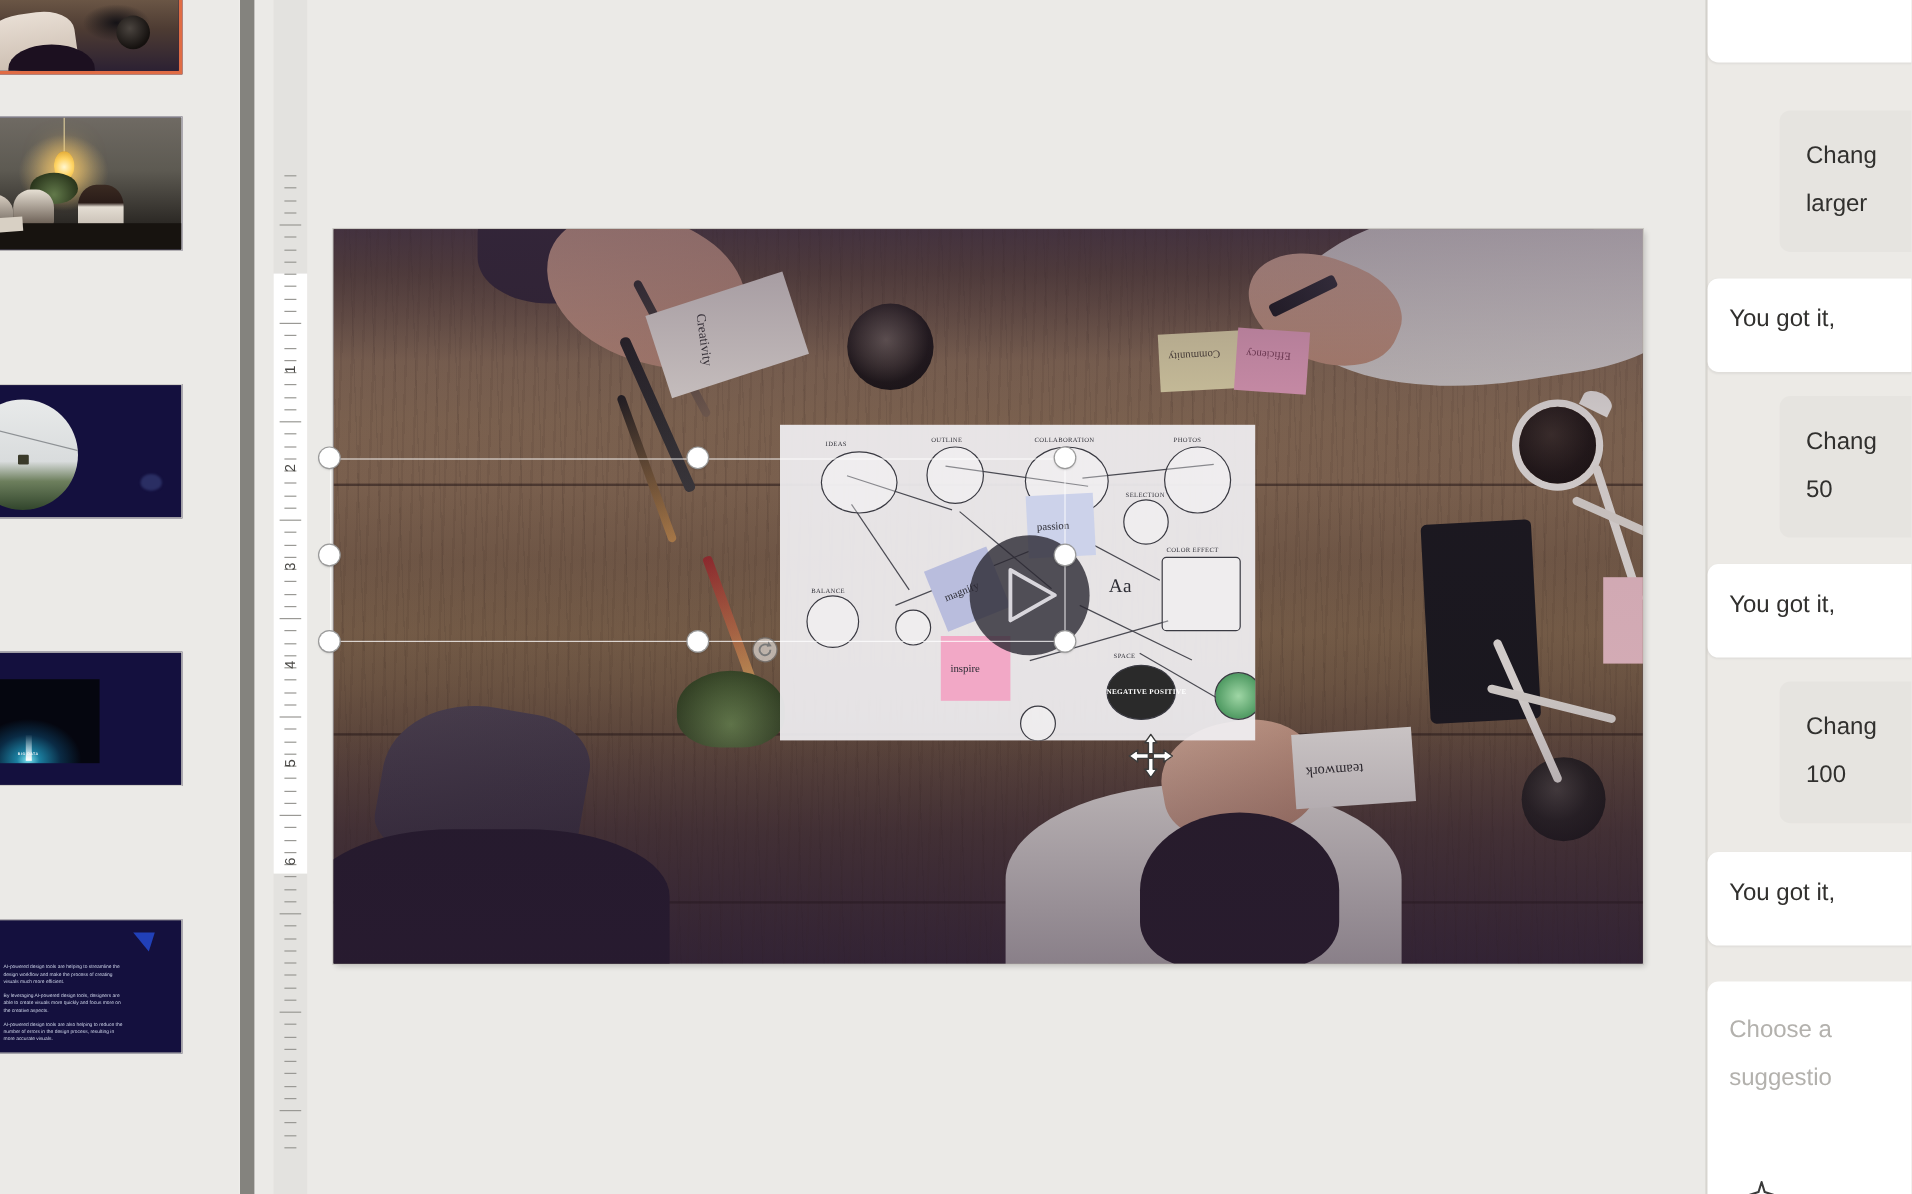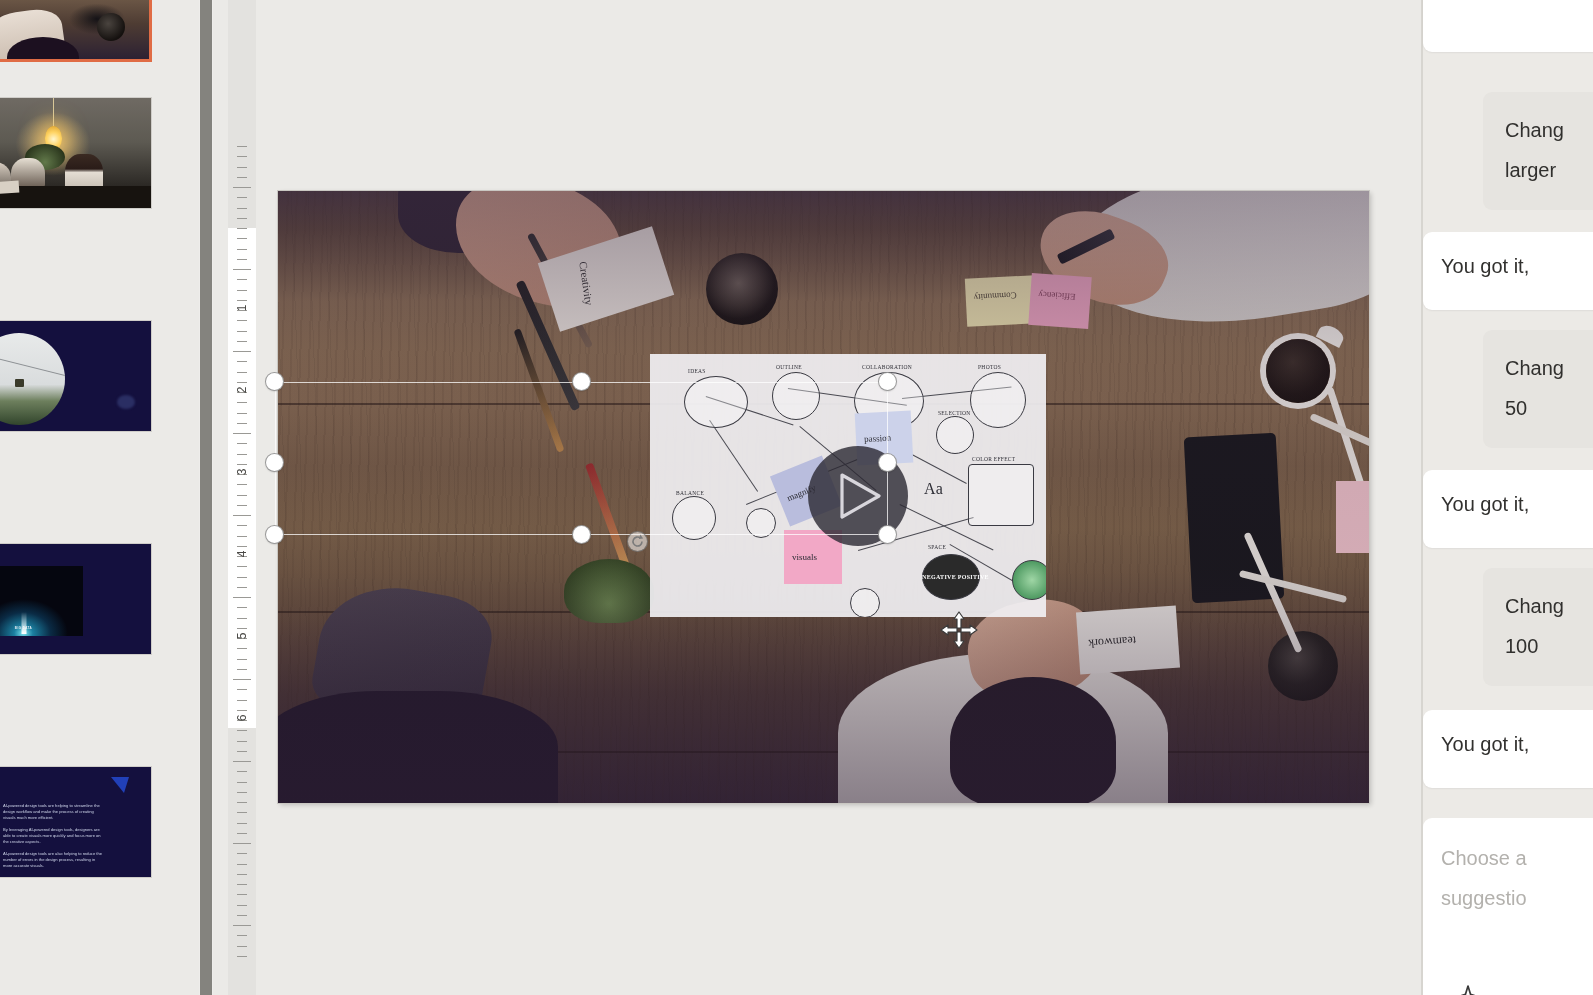--- a/index.html
+++ b/index.html
@@ -526,21 +526,21 @@
         <div class="lbl" style="left:272px; top:220px; color:#fff; font-size:6px; font-weight:bold">NEGATIVE POSITIVE</div>
         <div class="lbl" style="left:274px; top:126px; font-size:16px; font-family:'Liberation Serif',serif">Aa</div>
 
         <div class="note" style="left:206px; top:58px;  width:56px; height:52px; background:#ccd2ea; transform:rotate(-3deg)">
           <span>passion</span>
         </div>
         <div class="note" style="left:128px; top:110px; width:56px; height:54px; background:#b9bddd; transform:rotate(-22deg)">
           <span>magnify</span>
         </div>
         <div class="note" style="left:134px; top:176px; width:58px; height:54px; background:#f2a8c6">
-          <span>visuals</span>
+          <span>inspire</span>
         </div>
       </div>
 
 
       <div id="play-button">
         <svg width="44" height="48" viewBox="0 0 44 48" aria-hidden="true">
           <polygon points="4,3 41,24 4,45" fill="none" stroke="#d8d6dc" stroke-width="3.2" stroke-linejoin="round"></polygon>
         </svg>
       </div>
     </div>

